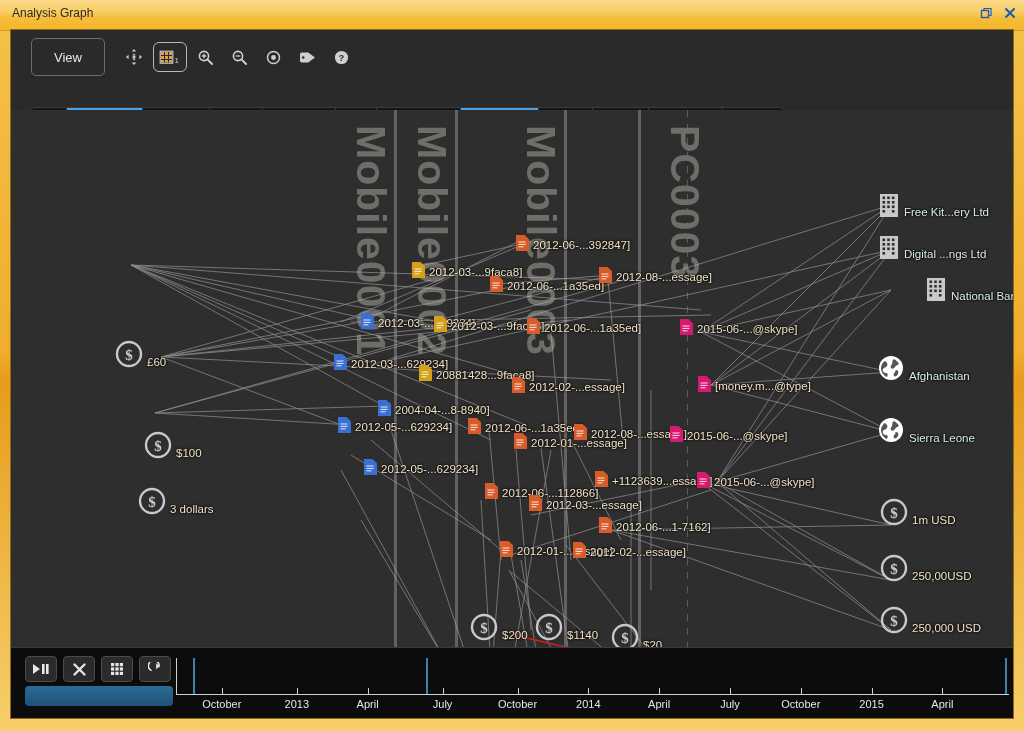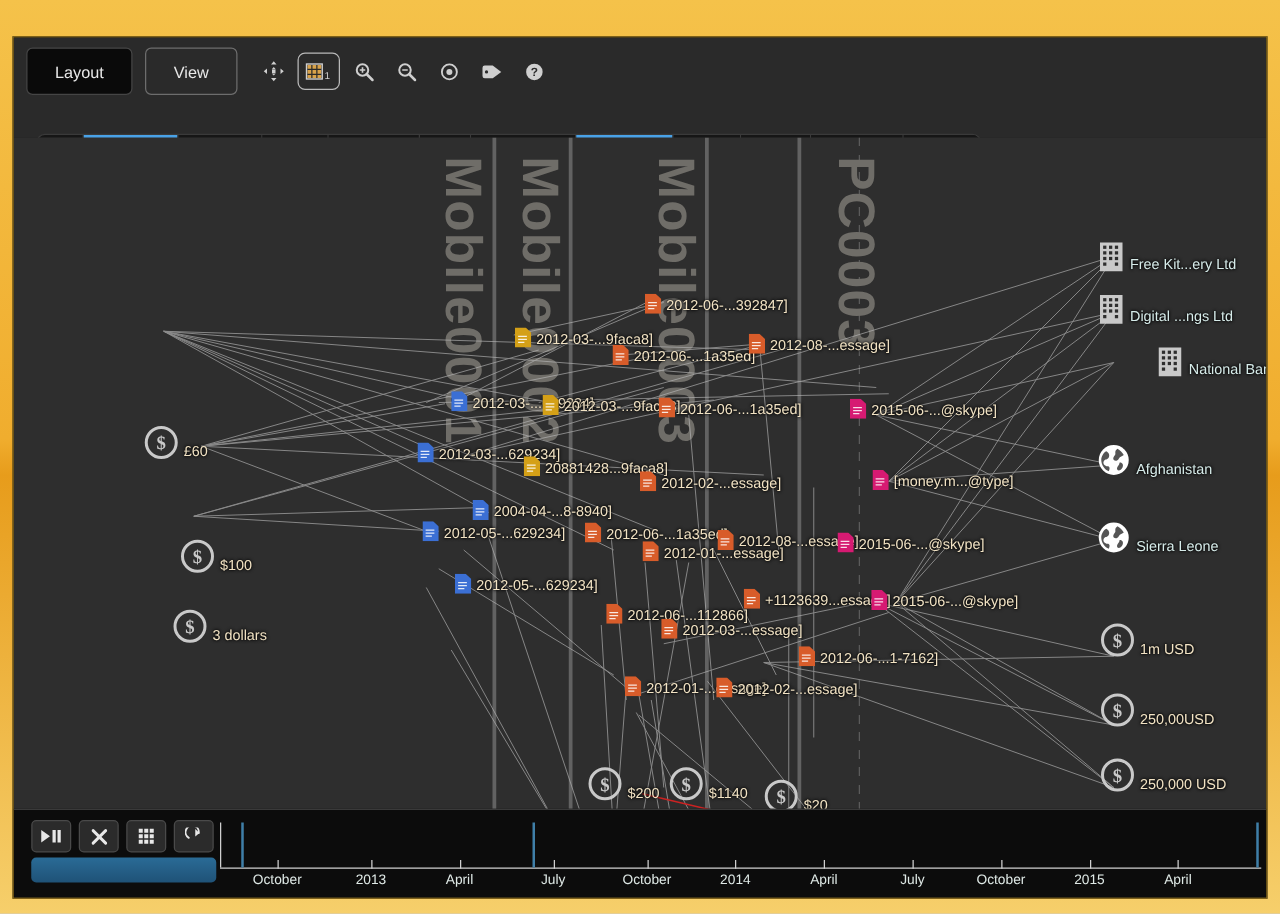--- a/index.html
+++ b/index.html
@@ -76,26 +76,41 @@
   .tlabel{position:absolute;top:44px;font-size:11px;color:#dfe9e6;transform:translateX(-50%);
     white-space:nowrap;}
   .tmark{position:absolute;top:4px;width:2px;height:36px;background:#3f7fa8;}
   .tl-edge{position:absolute;left:0;top:4px;width:1px;height:36px;background:#cfcfcf;}
 </style>
 </head>
 <body>
 
 <div class="window">
 
+  <div class="titlebar">
+    <div class="title">Analysis Graph</div>
+    <div class="btns">
+      <div class="tbtn">
+        <svg width="12" height="12" viewBox="0 0 12 12">
+            <rect x="1.5" y="3.5" width="7" height="7" fill="none" stroke="#1b5fb0" stroke-width="1.4"></rect>
+            <path d="M4 3.5V1.5h7v7H9" fill="none" stroke="#1b5fb0" stroke-width="1.2"></path>
+          </svg>
+      </div>
+      <div class="tbtn">
+        <svg width="12" height="12" viewBox="0 0 12 12">
+            <path d="M2 2L10 10M10 2L2 10" stroke="#1b5fb0" stroke-width="2.1" stroke-linecap="round"></path>
+          </svg>
+      </div>
+    </div>
+  </div>
 
   <div class="app">
 
     <div class="toolbar">
       <div class="row1">
-        <div class="btn-layout">Layout</div>
         <div class="btn-view">View</div>
         <div class="icons">
           <div class="ic">
             <svg width="18" height="18" viewBox="0 0 18 18">
                 <path d="M9 1l2.2 2.6H6.8zM9 17l2.2-2.6H6.8zM1 9l2.6-2.2v4.4zM17 9l-2.6-2.2v4.4zM9 5.6l1.6 1.7h-3.2zM9 12.4l1.6-1.7h-3.2z" fill="#cfcfcf"></path>
                 <rect x="7.6" y="7.6" width="2.8" height="2.8" fill="#cfcfcf"></rect>
               </svg>
           </div>
           <div class="ic boxed">
             <svg width="22" height="18" viewBox="0 0 22 18">
@@ -546,21 +561,21 @@
             <svg width="13" height="16" viewBox="0 0 13 16">
               <path d="M0 0h8.5L13 4.2V16H0z" fill="#d61a72"></path>
               <g stroke="#fff" stroke-width="1" opacity=".85">
                 <path d="M2.5 7h7M2.5 9.4h7M2.5 11.8h5"></path>
               </g>
             </svg>
           </span>
           <span class="nlabel">2015-06-...@skype]</span>
         </div>
 
-      <div class="node" style="left:628px;top:407px">
+      <div class="node" style="left:588px;top:407px">
           <span class="doc">
             <svg width="13" height="16" viewBox="0 0 13 16">
               <path d="M0 0h8.5L13 4.2V16H0z" fill="#d85c2a"></path>
               <g stroke="#fff" stroke-width="1" opacity=".85">
                 <path d="M2.5 7h7M2.5 9.4h7M2.5 11.8h5"></path>
               </g>
             </svg>
           </span>
           <span class="nlabel">2012-06-...1-7162]</span>
         </div>

